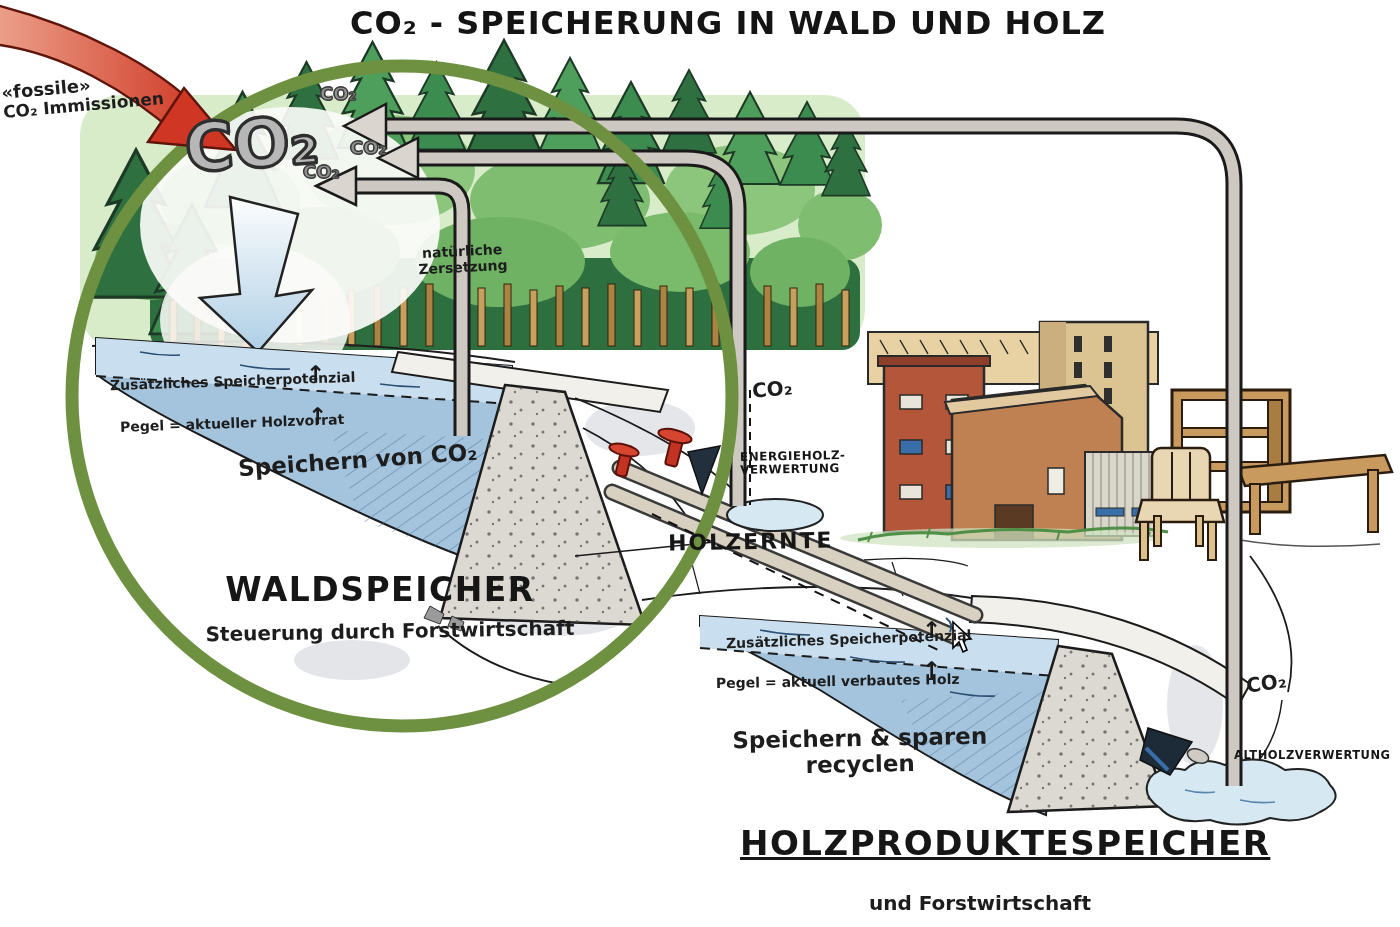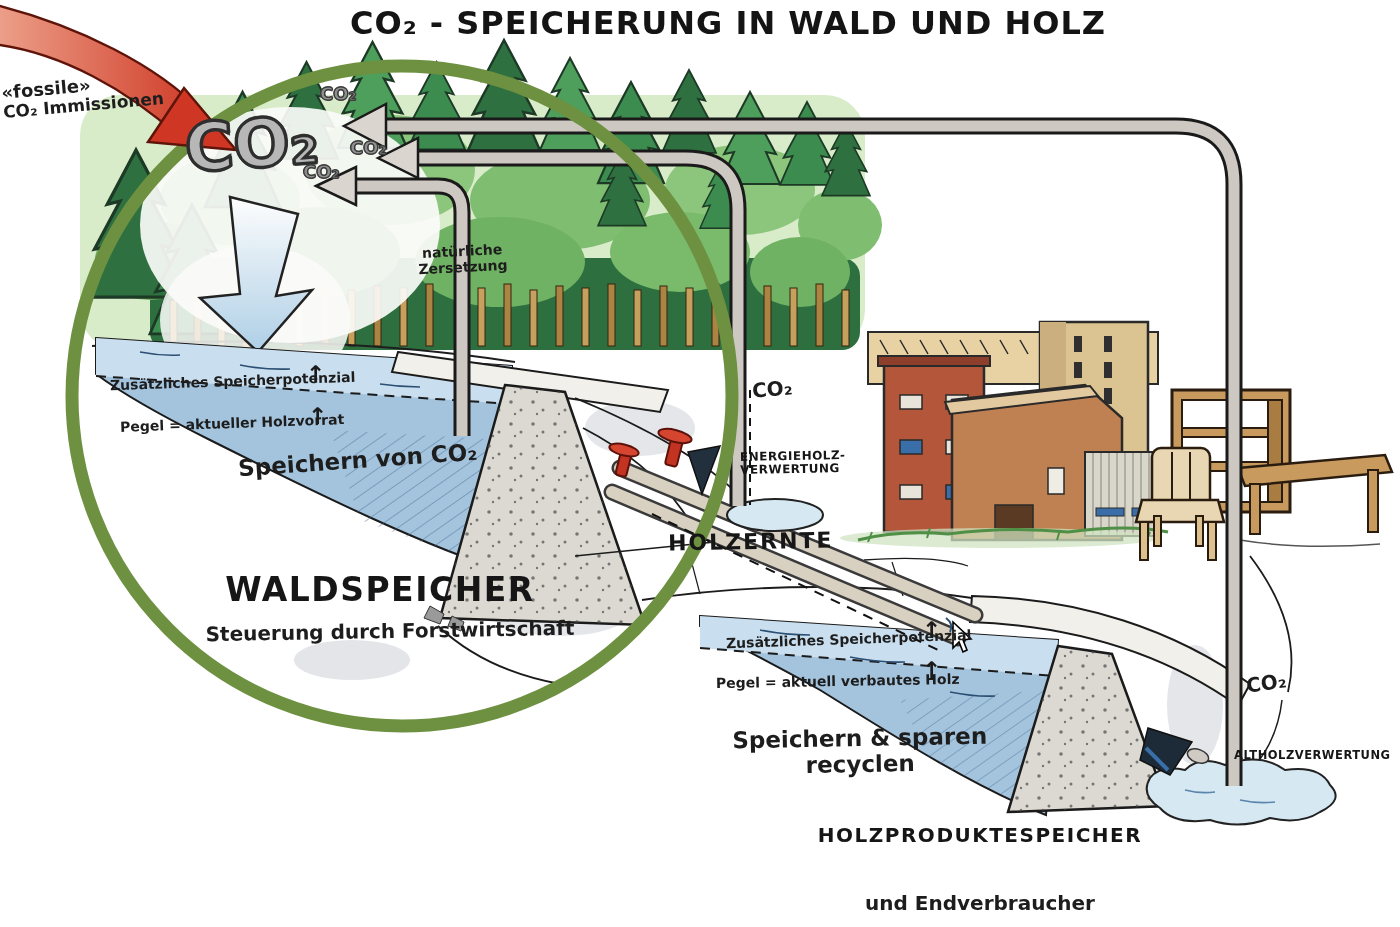--- a/index.html
+++ b/index.html
@@ -300,19 +300,19 @@
 <div class="lbl hand" style="left:726px;top:632px;font-size:14px;transform:rotate(-2deg);">Zusätzliches Speicherpotenzial</div>
 <div class="lbl up" style="left:922px;top:618px;">↑</div>
 <div class="lbl hand" style="left:716px;top:674px;font-size:14px;transform:rotate(-1deg);">Pegel = aktuell verbautes Holz</div>
 <div class="lbl up" style="left:922px;top:658px;">↑</div>
 
 <div class="lbl hand ctr" style="left:730px;top:726px;width:260px;font-size:23px;font-weight:700;transform:rotate(-1deg);">
   <div>Speichern &amp; sparen</div>
   <div>recyclen</div>
 </div>
 
-<div class="lbl marker ctr" style="left:740px;top:824px;width:480px;font-size:20px;">HOLZPRODUKTESPEICHER</div>
-<div class="lbl hand ctr" style="left:740px;top:892px;width:480px;font-size:20px;">und Endverbraucher</div>
+<div class="lbl marker ctr" style="left:740px;top:824px;width:480px;font-size:34px;text-decoration:underline;">HOLZPRODUKTESPEICHER</div>
+<div class="lbl hand ctr" style="left:740px;top:892px;width:480px;font-size:20px;">und Forstwirtschaft</div>
 
 <div class="lbl hand" style="left:1246px;top:672px;font-size:20px;transform:rotate(-8deg);">CO₂</div>
 <div class="lbl marker" style="left:1234px;top:738px;font-size:11.5px;letter-spacing:0.5px;margin-top:11px;">ALTHOLZVERWERTUNG</div>
 
 </div>
 
 </body></html>

